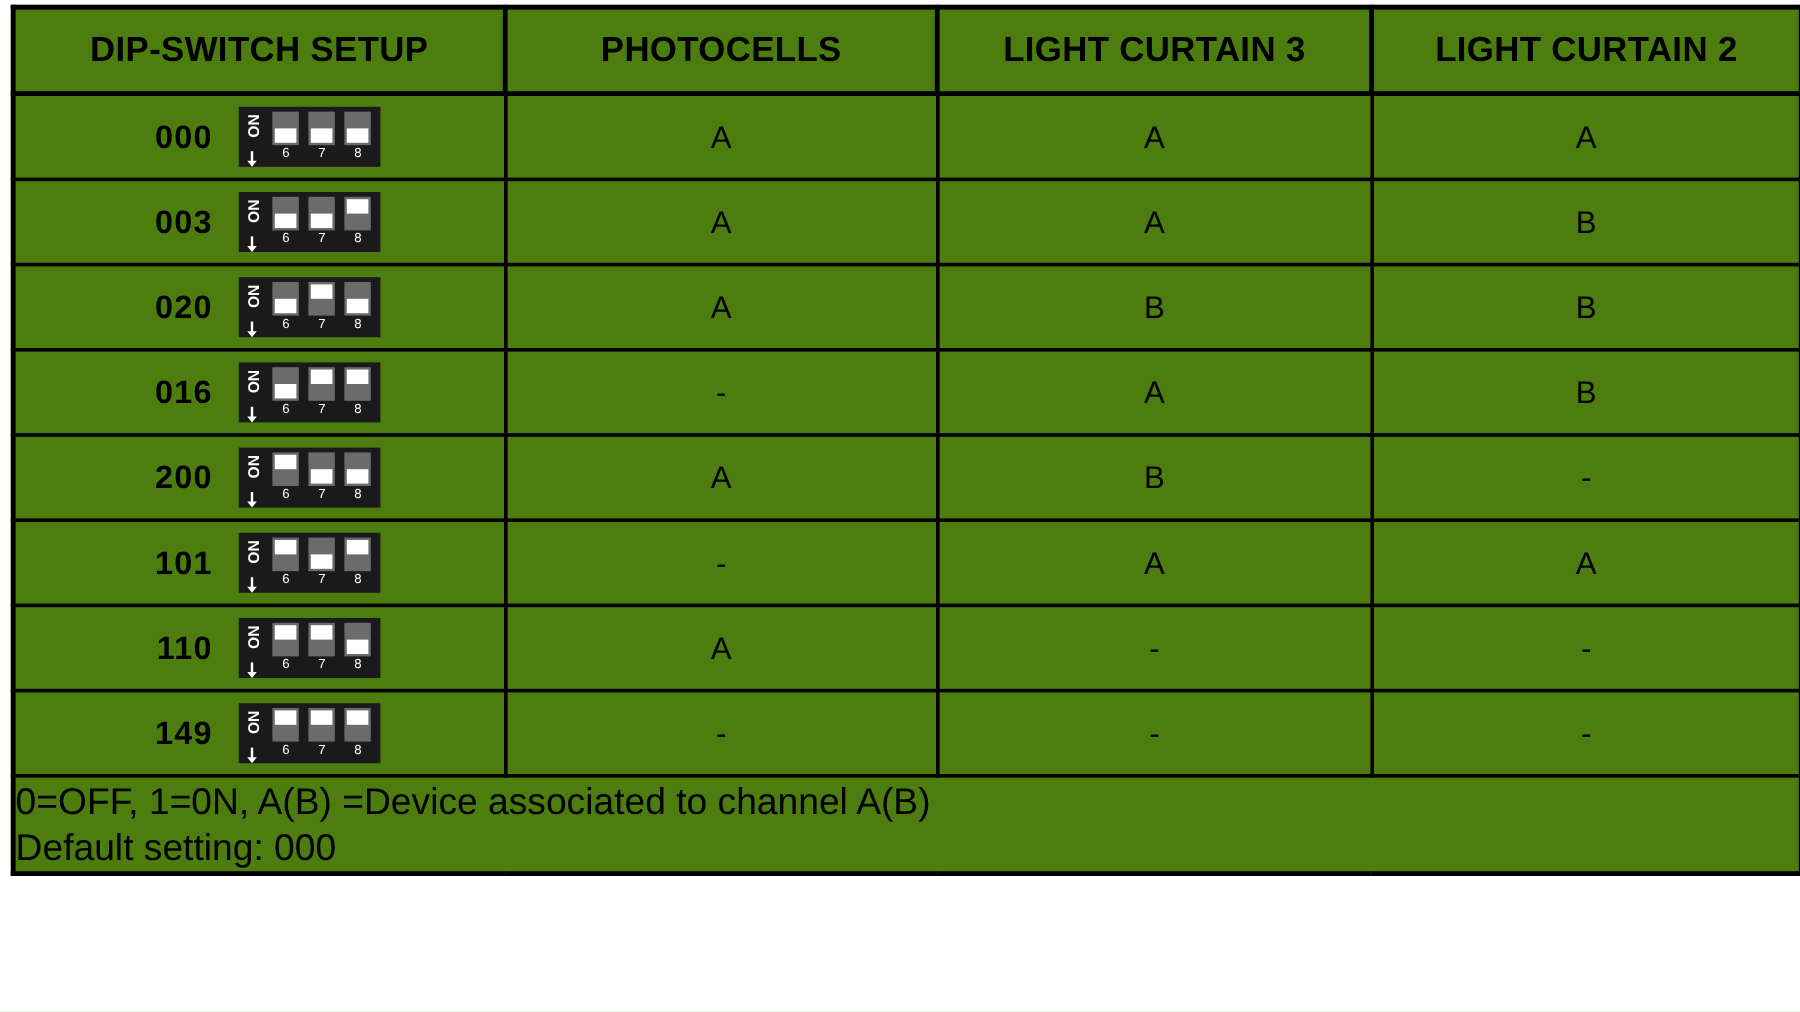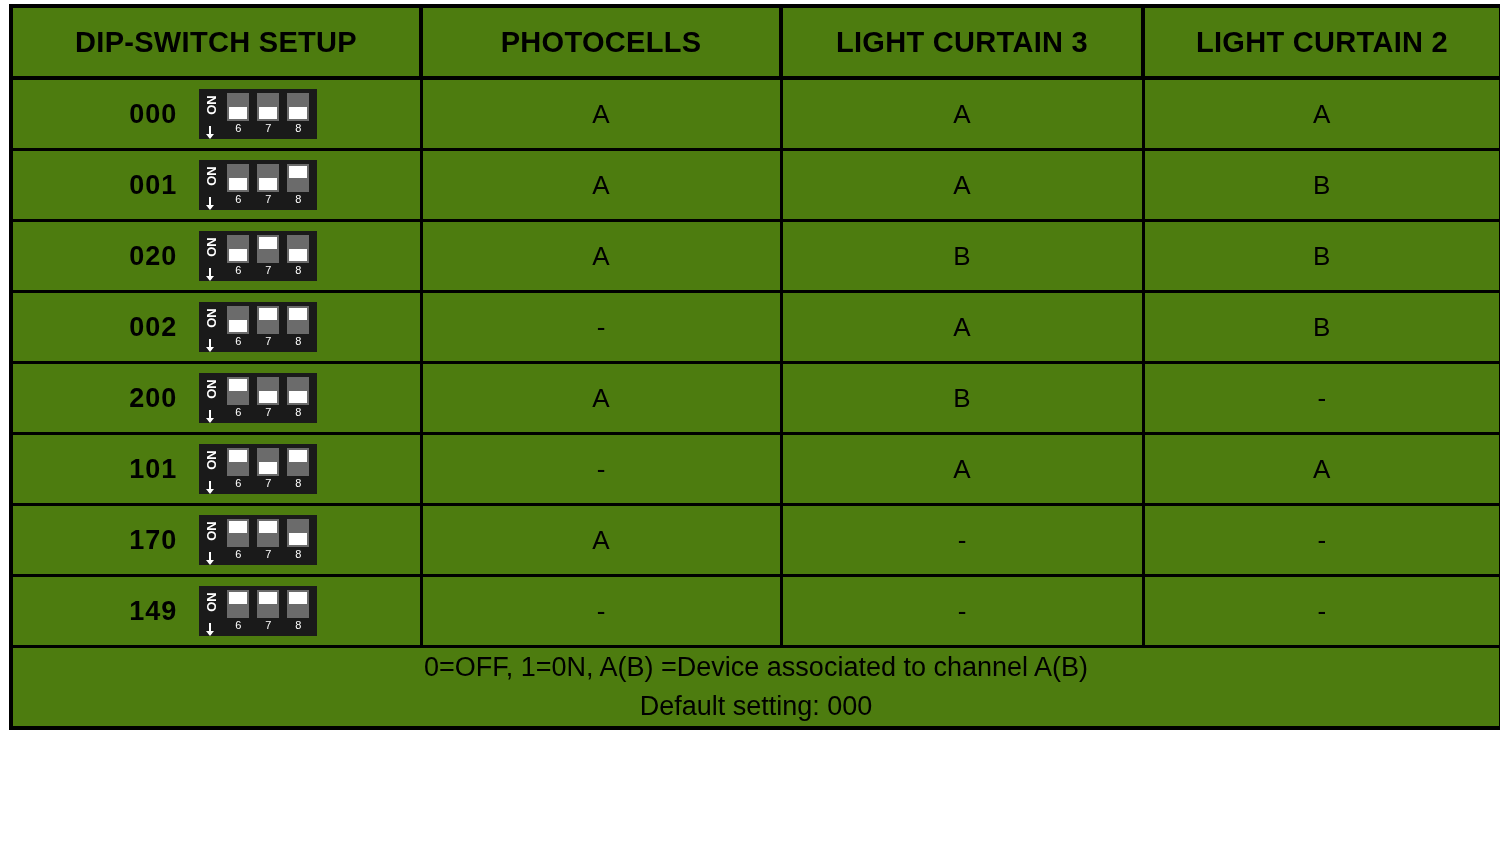--- a/index.html
+++ b/index.html
@@ -188,23 +188,23 @@
     margin-top: 1px;
     font-family: "Liberation Sans", sans-serif;
   }
 
   
   td.footer-cell {
     padding: 10px 0 14px 0;
     height: auto;
   }
   .footer-line {
-    font-size: 27px;
+    font-size: 31px;
     line-height: 39px;
-    text-align: center;
+    text-align: left;
   }
 </style>
 </head>
 <body>
 
 <div class="sheet">
 
   <table class="dip-table">
     <colgroup>
       <col class="c-setup">
@@ -255,21 +255,21 @@
           </div>
         </td>
         <td>A</td>
         <td>A</td>
         <td>A</td>
       </tr>
 
       <tr>
         <td>
           <div class="setup-cell-inner">
-            <span class="code-label">001</span>
+            <span class="code-label">003</span>
             <span class="dip">
               <span class="dip-on">
                 <span class="on-text">ON</span>
                 <span class="arrow"></span>
               </span>
               <span class="dip-switches">
                 <span class="dip-sw">
                   <span class="sw-body off">
                       <span class="lever"></span>
                     </span>
@@ -329,21 +329,21 @@
           </div>
         </td>
         <td>A</td>
         <td>B</td>
         <td>B</td>
       </tr>
 
       <tr>
         <td>
           <div class="setup-cell-inner">
-            <span class="code-label">002</span>
+            <span class="code-label">016</span>
             <span class="dip">
               <span class="dip-on">
                 <span class="on-text">ON</span>
                 <span class="arrow"></span>
               </span>
               <span class="dip-switches">
                 <span class="dip-sw">
                   <span class="sw-body off">
                       <span class="lever"></span>
                     </span>
@@ -440,21 +440,21 @@
           </div>
         </td>
         <td>-</td>
         <td>A</td>
         <td>A</td>
       </tr>
 
       <tr>
         <td>
           <div class="setup-cell-inner">
-            <span class="code-label">170</span>
+            <span class="code-label">110</span>
             <span class="dip">
               <span class="dip-on">
                 <span class="on-text">ON</span>
                 <span class="arrow"></span>
               </span>
               <span class="dip-switches">
                 <span class="dip-sw">
                   <span class="sw-body on">
                       <span class="lever"></span>
                     </span>

